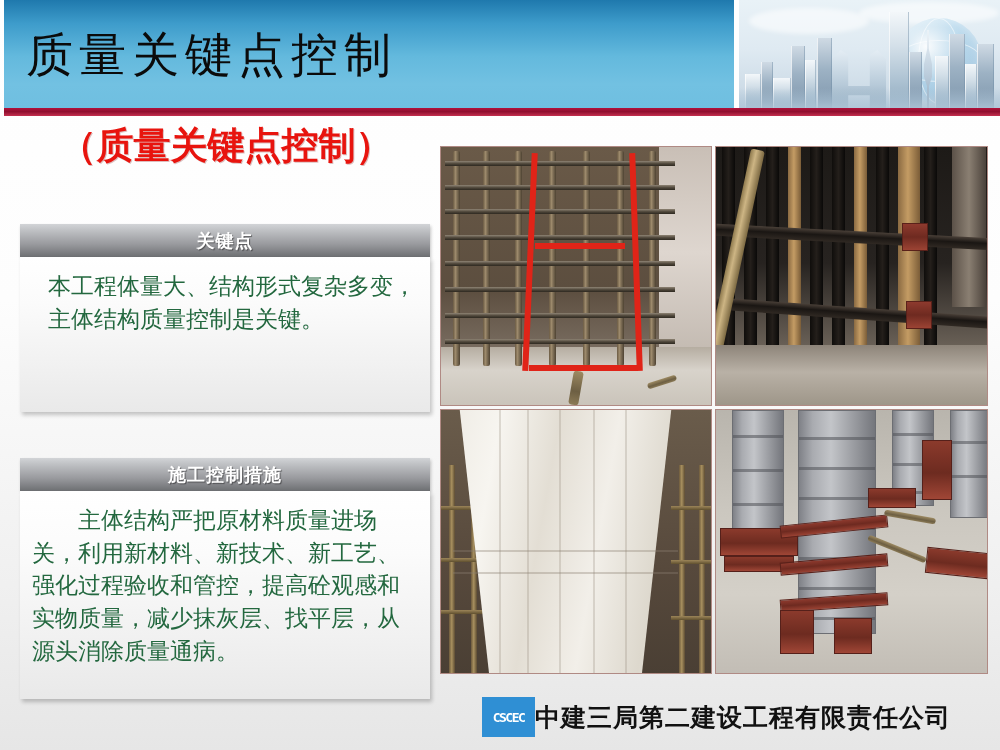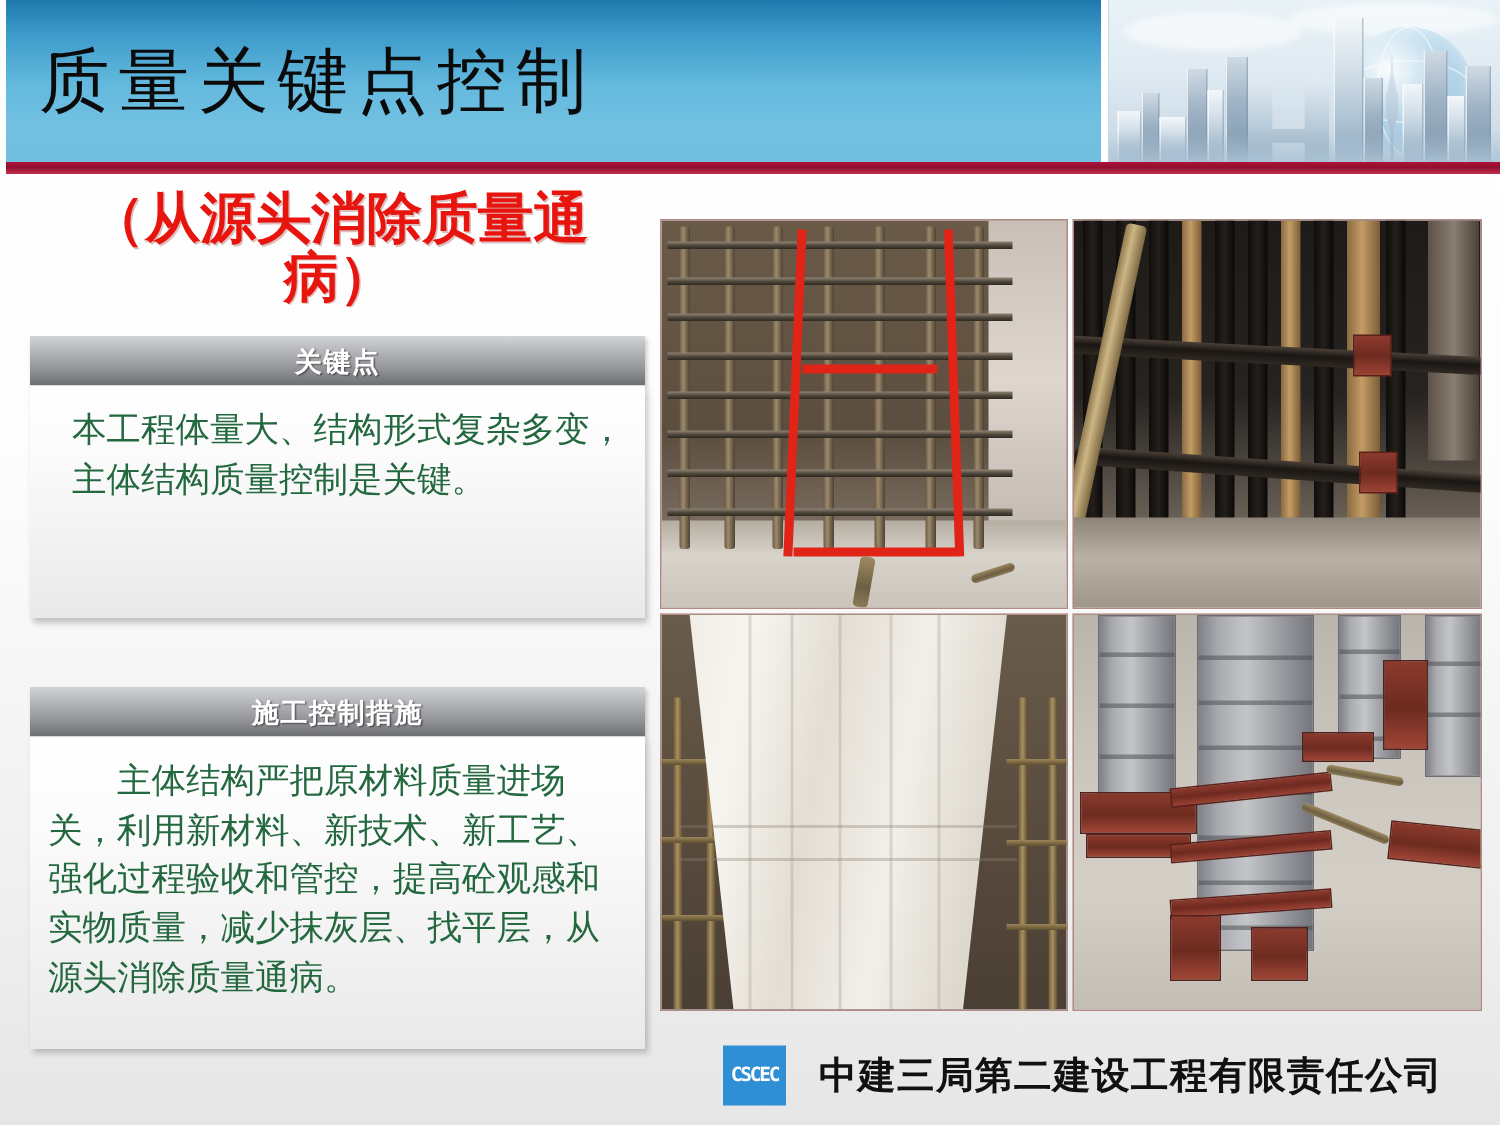--- a/index.html
+++ b/index.html
@@ -326,26 +326,26 @@
   
   .footer {
     position: absolute;
     left: 482px;
     top: 694px;
     height: 46px;
     display: flex;
     align-items: center;
   }
   .footer-logo {
-    width: 42px;
+    width: 53px;
     height: 40px;
     background: #2f8fd4;
     position: relative;
     flex: 0 0 auto;
-    margin-right: 22px;
+    margin-right: 0;
   }
   .footer-logo .mark {
     position: absolute;
     left: 0; right: 0; top: 50%;
     transform: translateY(-50%);
     text-align: center;
     color: #ffffff;
     font-family: "DejaVu Sans Mono", "Liberation Mono", monospace;
     font-size: 13px;
     font-weight: bold;
@@ -404,21 +404,21 @@
       <div class="bldg dark" style="left:210px; width:14px; height:74px;"></div>
       <div class="bldg" style="left:226px; width:10px; height:44px;"></div>
       <div class="bldg dark" style="left:238px; width:15px; height:64px;"></div>
       <div class="ground-haze"></div>
     </div>
 
     <div class="header-redbar"></div>
   </div>
 
   <div class="main-title">
-    <span class="l2">（从源头消除质量通病）</span>
+    <span class="l2">（质量关键点控制）</span>
   </div>
 
   <div class="panel" id="panel-measures">
     <div class="panel-head">
       <div class="panel-head-label">施工控制措施</div>
     </div>
     <div class="panel-body">
       <p>主体结构严把原材料质量进场关，利用新材料、新技术、新工艺、强化过程验收和管控，提高砼观感和实物质量，减少抹灰层、找平层，从源头消除质量通病。</p>
     </div>
   </div>

